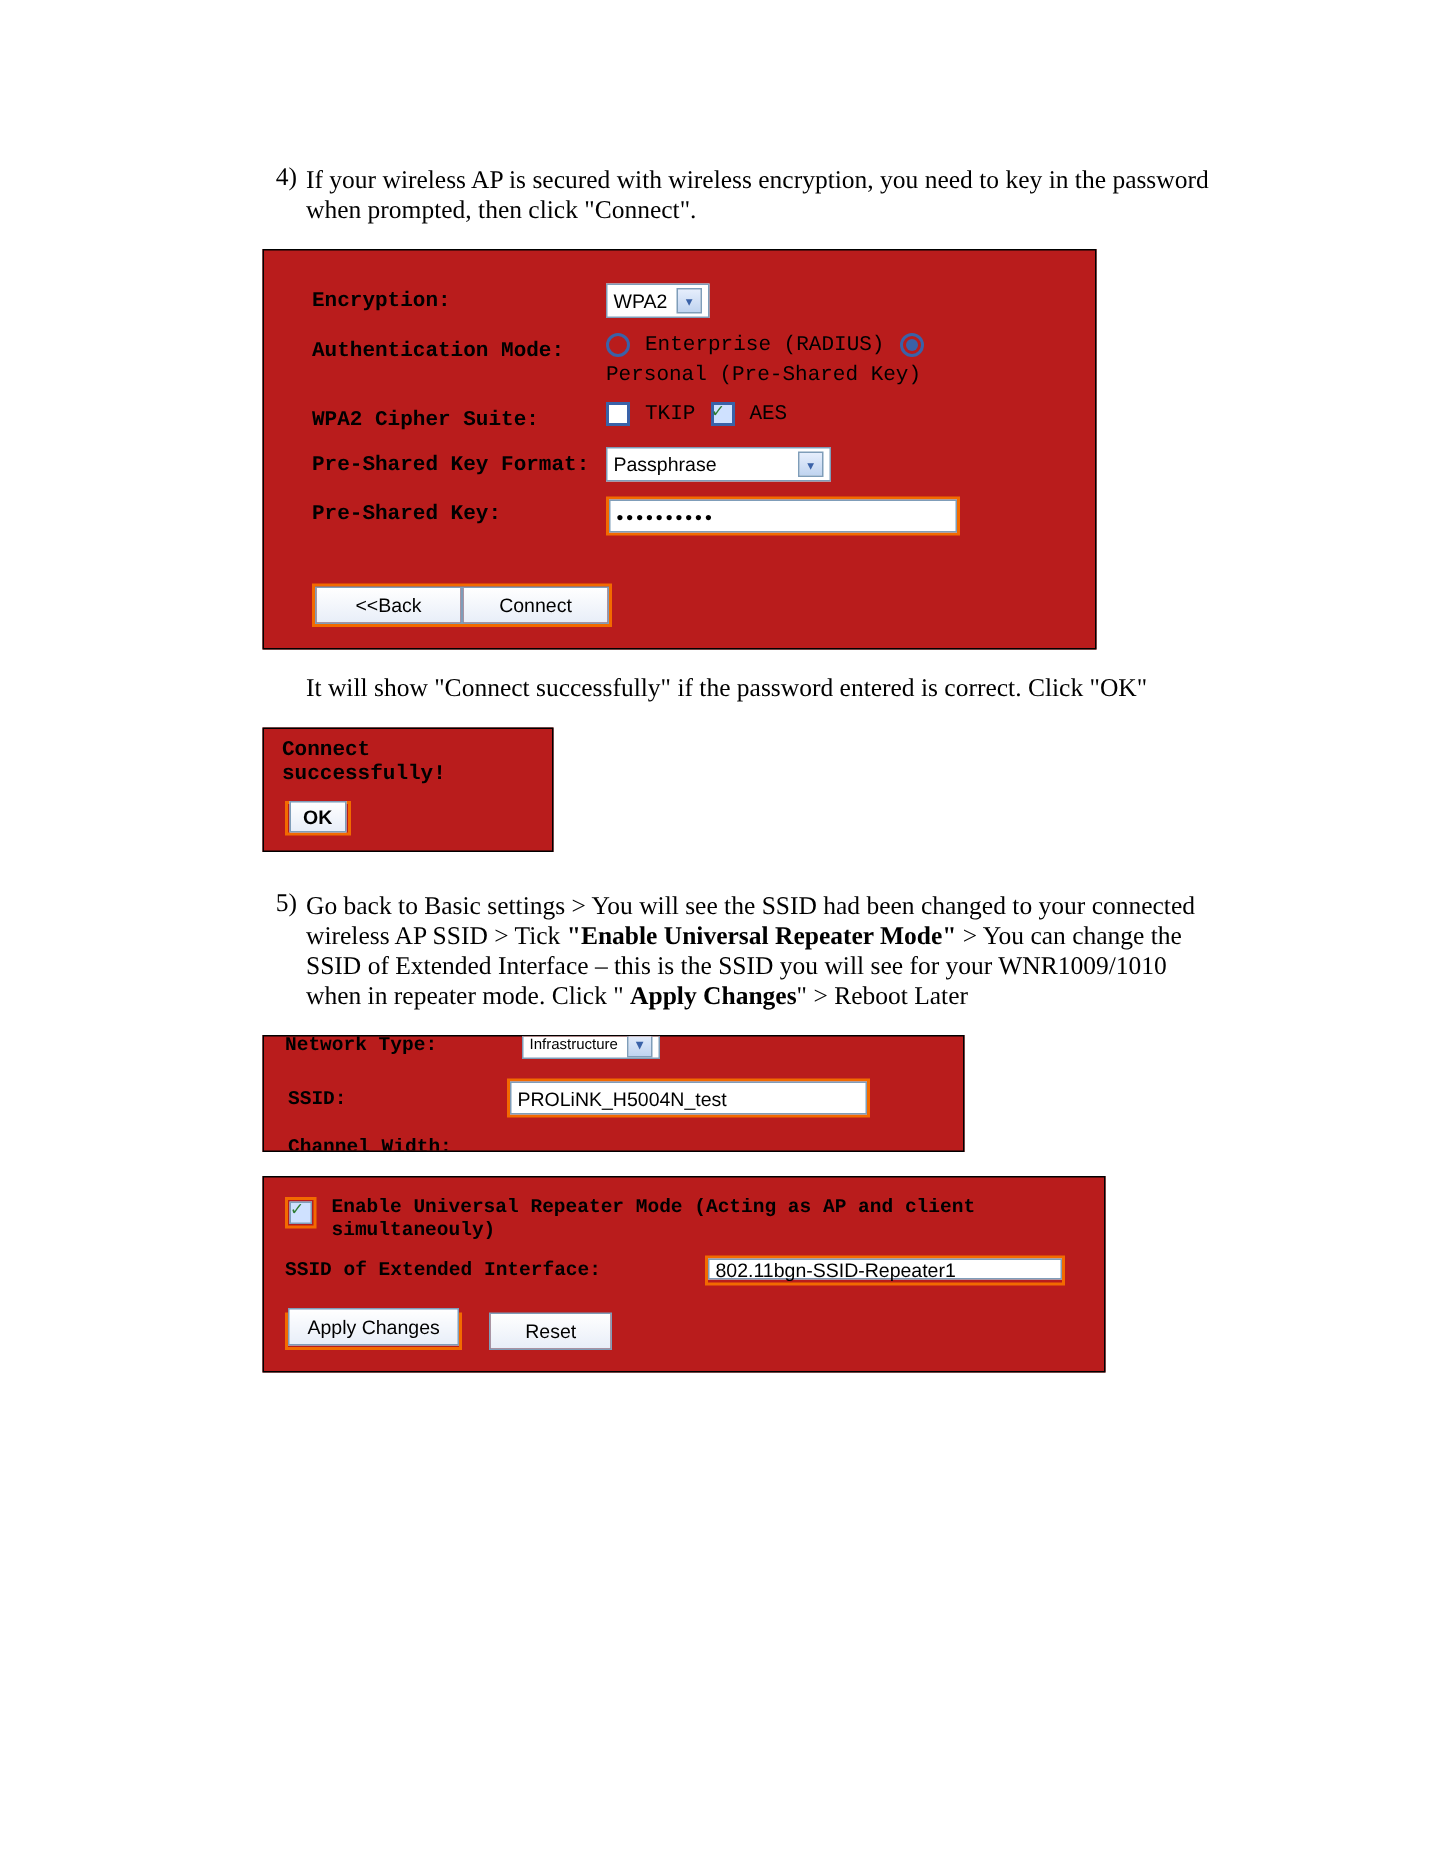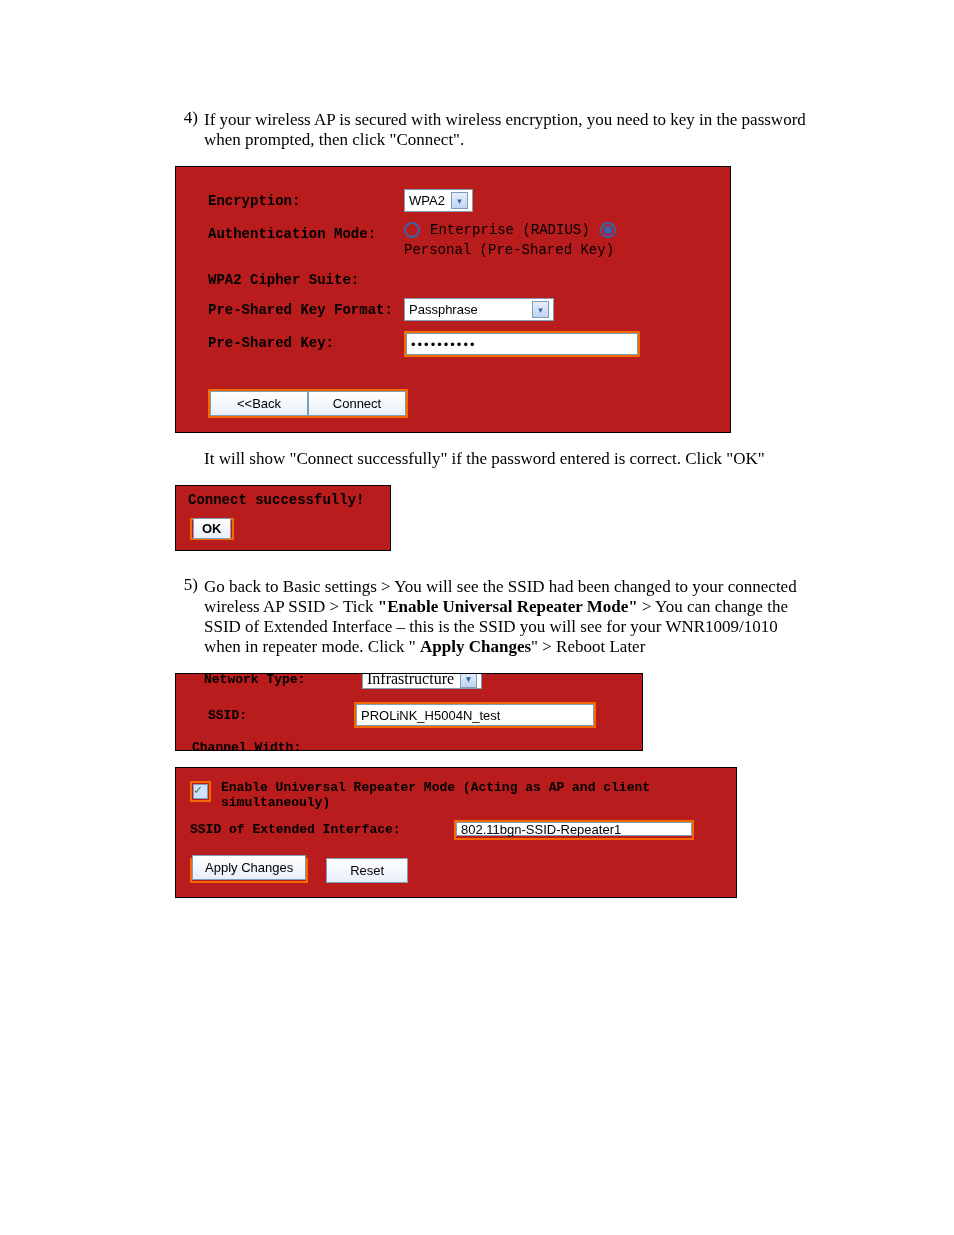--- a/index.html
+++ b/index.html
@@ -120,60 +120,60 @@
   }
   .ui-btn{
     font-family:Arial,Helvetica,sans-serif;font-size:13px;
     background:linear-gradient(#fff,#e8eef8);
     border:1px solid #7f9db9;color:#000;
     padding:4px 12px;min-width:72px;text-align:center;
   }
 
   
   .ok-fig{
-    width:216px;border:1px solid #000;
+    width:194px;border:1px solid #000;
     padding:6px 8px 10px 8px;
     font-family:"Courier New",monospace;font-size:14px;font-weight:bold;
   }
   .ok-fig .msg{margin:0 0 10px 4px;}
   .ok-wrap{display:inline-block;border:2px solid #f26a00;padding:1px;margin-left:6px;}
 
   
   .ssid-fig{
     width:468px;height:78px;overflow:hidden;
     padding:0;position:relative;
     font-family:"Courier New",monospace;font-size:13px;font-weight:bold;
   }
   .ssid-fig .clip-top{
-    position:absolute;top:-8px;left:28px;right:16px;height:26px;
+    position:absolute;top:-8px;left:14px;right:16px;height:26px;
     display:flex;align-items:center;gap:18px;
   }
   .ssid-fig .clip-top .lbl{width:140px;}
   .ssid-fig .middle{
     position:absolute;top:28px;left:16px;right:16px;
     display:flex;align-items:center;gap:18px;
   }
-  .ssid-fig .middle .lbl{width:128px;margin-left:16px;}
+  .ssid-fig .middle .lbl{width:128px;}
   .ssid-input-wrap{border:2px solid #f26a00;display:inline-block;}
   .ssid-input{width:238px;height:22px;}
   .ssid-fig .clip-bot{
     position:absolute;bottom:-10px;left:16px;height:20px;
   }
 
   
   .rep-fig{
     width:562px;padding:12px 14px 14px 14px;
     font-family:"Courier New",monospace;font-size:13px;
   }
   .rep-check-row{display:flex;align-items:flex-start;gap:10px;margin-bottom:10px;}
   .rep-chk-wrap{border:2px solid #f26a00;padding:1px;flex:none;margin-top:1px;}
   .rep-chk{width:13px;height:13px;border:1px solid #7f9db9;background:#cfe1ff;position:relative;display:block;}
   .rep-chk::after{content:"✓";position:absolute;top:-3px;left:0;font-size:13px;color:#2e7d32;font-weight:bold;}
   .rep-title{font-weight:bold;}
-  .rep-row2{display:flex;align-items:center;gap:0;margin:4px 0 18px 0;}
+  .rep-row2{display:flex;align-items:center;gap:16px;margin:4px 0 18px 0;}
   .rep-row2 .lbl{font-weight:bold;width:264px;}
   .rep-input-wrap{border:2px solid #f26a00;display:inline-block;}
   .rep-btns{display:flex;gap:18px;}
   .rep-btn-wrap{border:2px solid #f26a00;display:inline-block;}
 
 </style>
 </head>
 <body>
 
 <div class="page">
@@ -199,20 +199,26 @@
       <div class="enc-label">Authentication Mode:</div>
       <div class="enc-value">
         <span class="radio"></span>
         <span>Enterprise (RADIUS)</span>
         <span class="radio on"></span>
         <span>Personal (Pre-Shared Key)</span>
       </div>
     </div>
     <div class="enc-row">
       <div class="enc-label">WPA2 Cipher Suite:</div>
+      <div class="enc-value">
+        <span class="chk"></span>
+        <span>TKIP</span>
+        <span class="chk on"></span>
+        <span>AES</span>
+      </div>
     </div>
     <div class="enc-row">
       <div class="enc-label">Pre-Shared Key Format:</div>
       <div class="enc-value">
         <span class="ui-select" style="width:150px;justify-content:space-between">
           <span>Passphrase</span>
           <span class="caret">▾</span>
         </span>
       </div>
     </div>
@@ -245,21 +251,21 @@
   <span class="step-num">5)</span>
   <span class="wrap" style="display:block;margin-top:-18px">
     <span>Go back to Basic settings &gt; You will see the SSID had been changed to your connected wireless AP SSID &gt; Tick </span><b>"Enable Universal Repeater Mode"</b><span> &gt; You can change the SSID of  Extended Interface – this is the SSID you will see for your WNR1009/1010 when in repeater mode. Click " </span><b>Apply Changes</b><span>" &gt; Reboot Later</span>
   </span>
 
   
   <div class="figure ssid-fig">
     <div class="clip-top">
       <span class="lbl">Network Type:</span>
       <span class="ui-select" style="height:20px">
-        <span style="font-family:Liberation Serif, serif;font-size:16px;font-weight:normal">Infrastructure</span>
+        <span style="font-family:Liberation Sans, sans-serif;font-size:10px;font-weight:normal">Infrastructure</span>
         <span class="caret">▾</span>
       </span>
     </div>
     <div class="middle">
       <span class="lbl">SSID:</span>
       <span class="ssid-input-wrap">
         <span class="ui-input ssid-input" style="font-family:Arial;font-weight:normal">PROLiNK_H5004N_test</span>
       </span>
     </div>
     <div class="clip-bot">Channel Width:</div>

